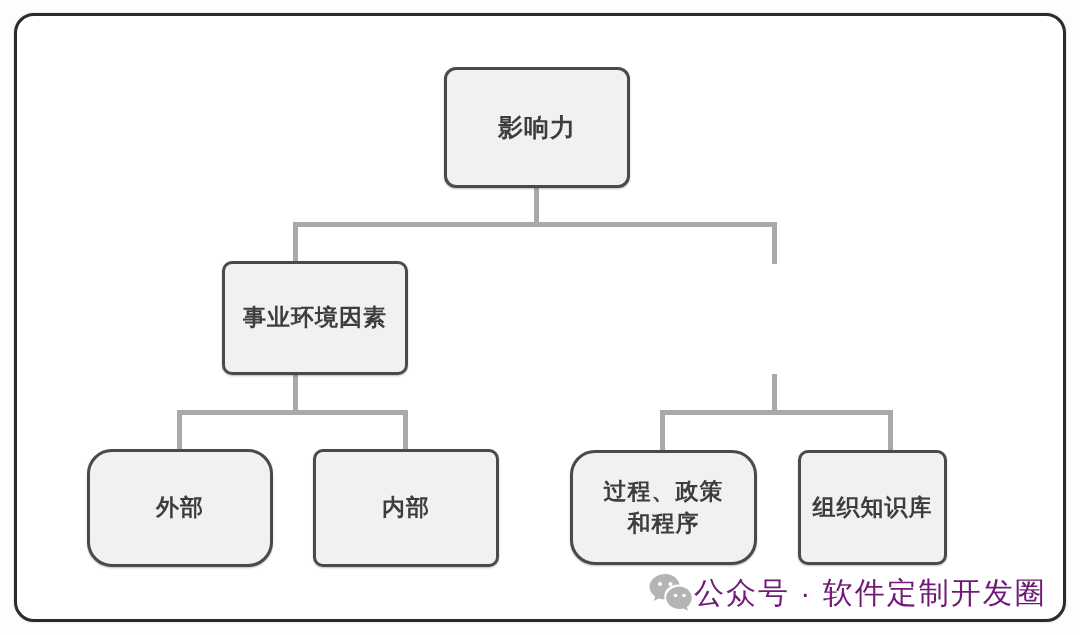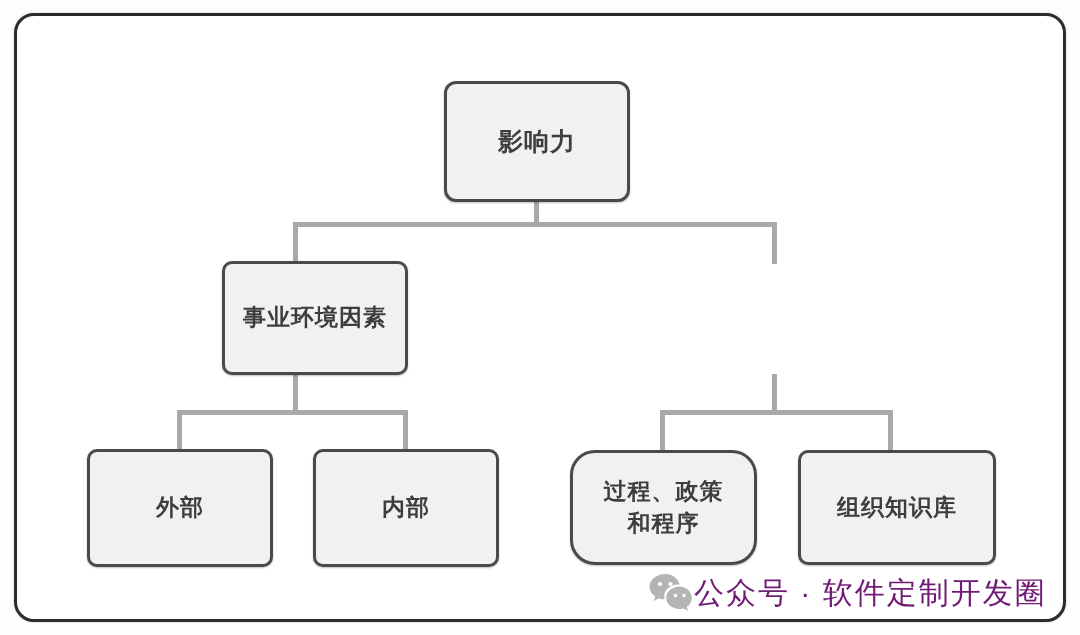--- a/index.html
+++ b/index.html
@@ -41,27 +41,27 @@
     justify-content: center;
     text-align: center;
     color: #3d3d3d;
     font-weight: 700;
     font-size: 23px;
     letter-spacing: 1px;
     line-height: 1.35;
     white-space: pre-line;
     box-sizing: border-box;
   }
-  .node-root { left: 444px; top: 81px;  width: 186px; height: 121px; font-size: 25px; border-radius: 12px; }
+  .node-root { left: 444px; top: 67px;  width: 186px; height: 121px; font-size: 25px; border-radius: 12px; }
   .node-eef  { left: 203px; top: 261px; width: 186px; height: 114px; margin-left: 19px; }
   .node-opa  { left: 682px; top: 261px; width: 186px; height: 114px; }
-  .node-ext  { left: 87px;  top: 449px; width: 186px; height: 118px; }
+  .node-ext  { left: 87px;  top: 449px; width: 186px; height: 118px; border-radius: 25px; }
   .node-int  { left: 313px; top: 449px; width: 186px; height: 118px; }
   .node-ppp  { left: 570px; top: 450px; width: 187px; height: 115px; border-radius: 25px; }
-  .node-okb  { left: 798px; top: 450px; width: 198px; height: 115px; align-items: center; }
+  .node-okb  { left: 798px; top: 450px; width: 149px; height: 115px; align-items: center; }
 
   
   .c-root-v   { left: 534px; top: 186px; width: 5px;   height: 41px; }
   .c-l2-h     { left: 293px; top: 222px; width: 484px; height: 5px;  }
   .c-l2-left  { left: 293px; top: 222px; width: 5px;   height: 42px; }
   .c-l2-right { left: 772px; top: 222px; width: 5px;   height: 42px; }
   
   .c-eef-v    { left: 293px; top: 374px; width: 5px;   height: 41px; }
   .c-l3l-h    { left: 177px; top: 410px; width: 231px; height: 5px;  }
   .c-ext-v    { left: 177px; top: 410px; width: 5px;   height: 42px; }

